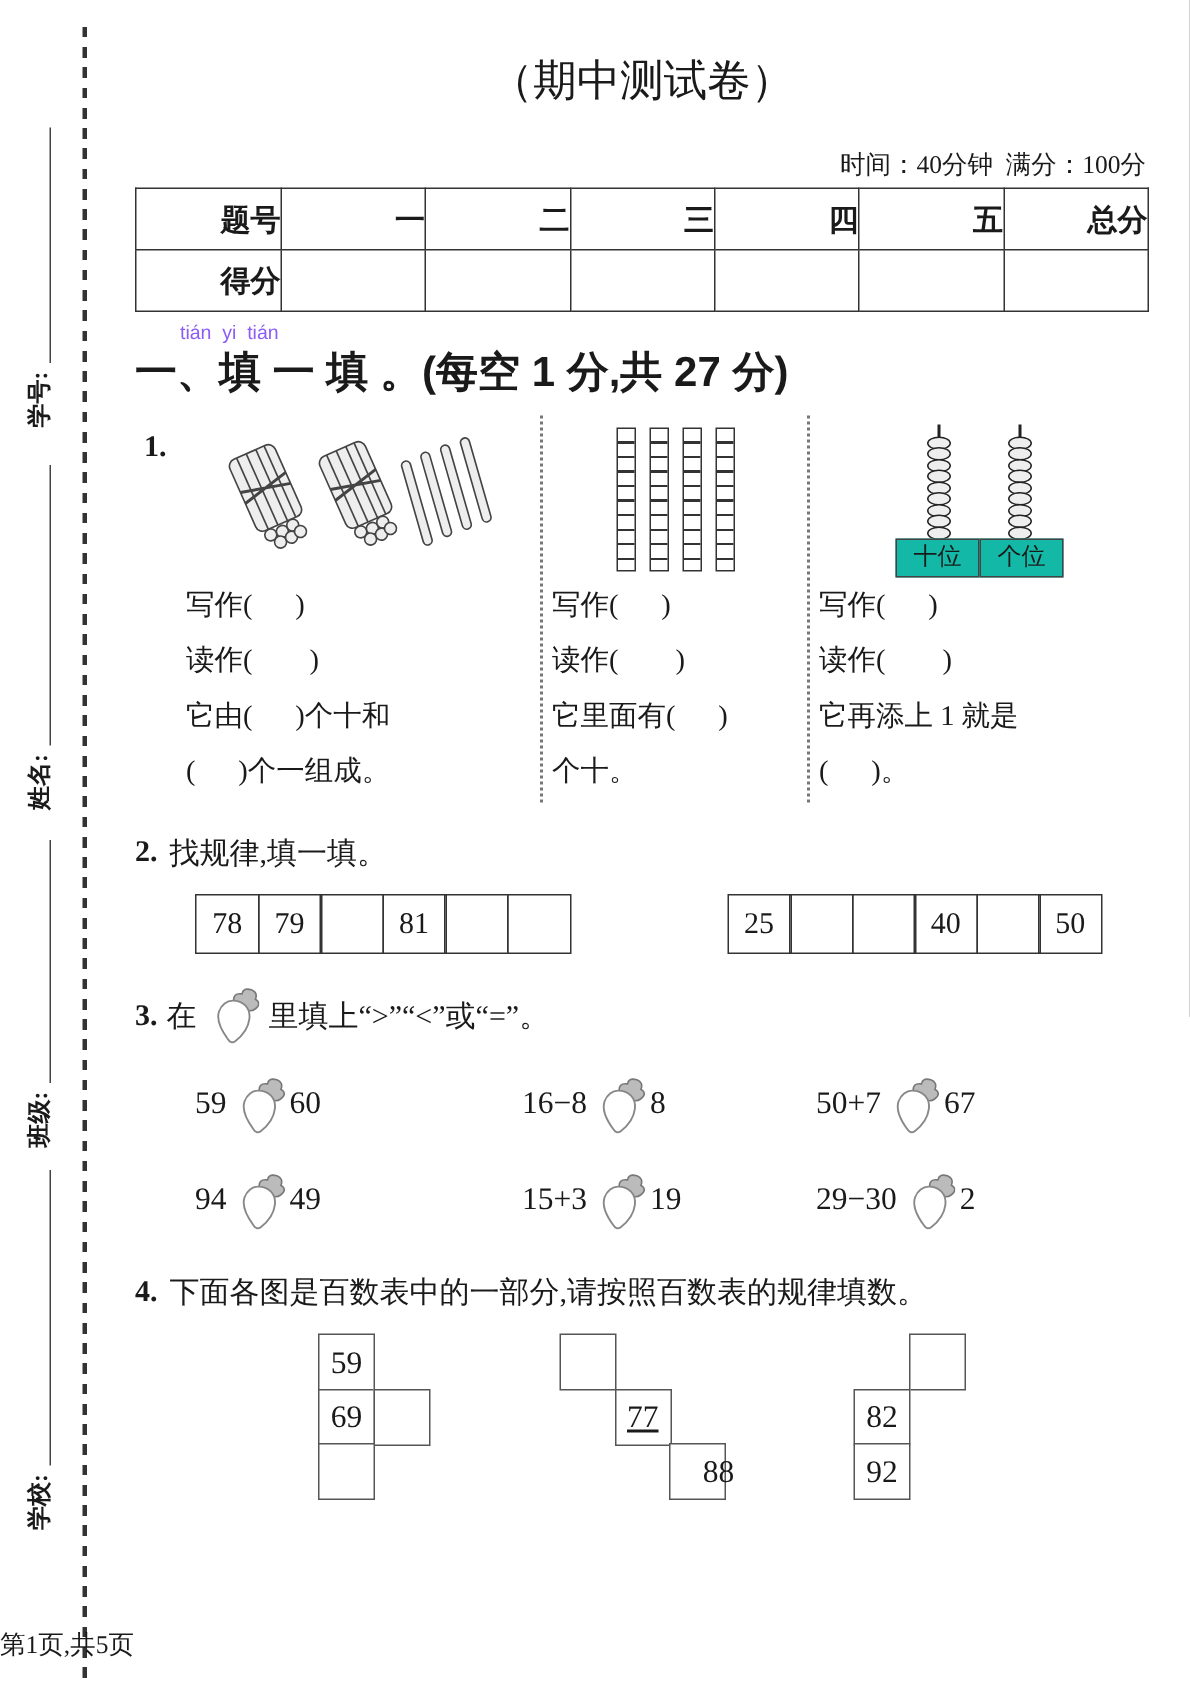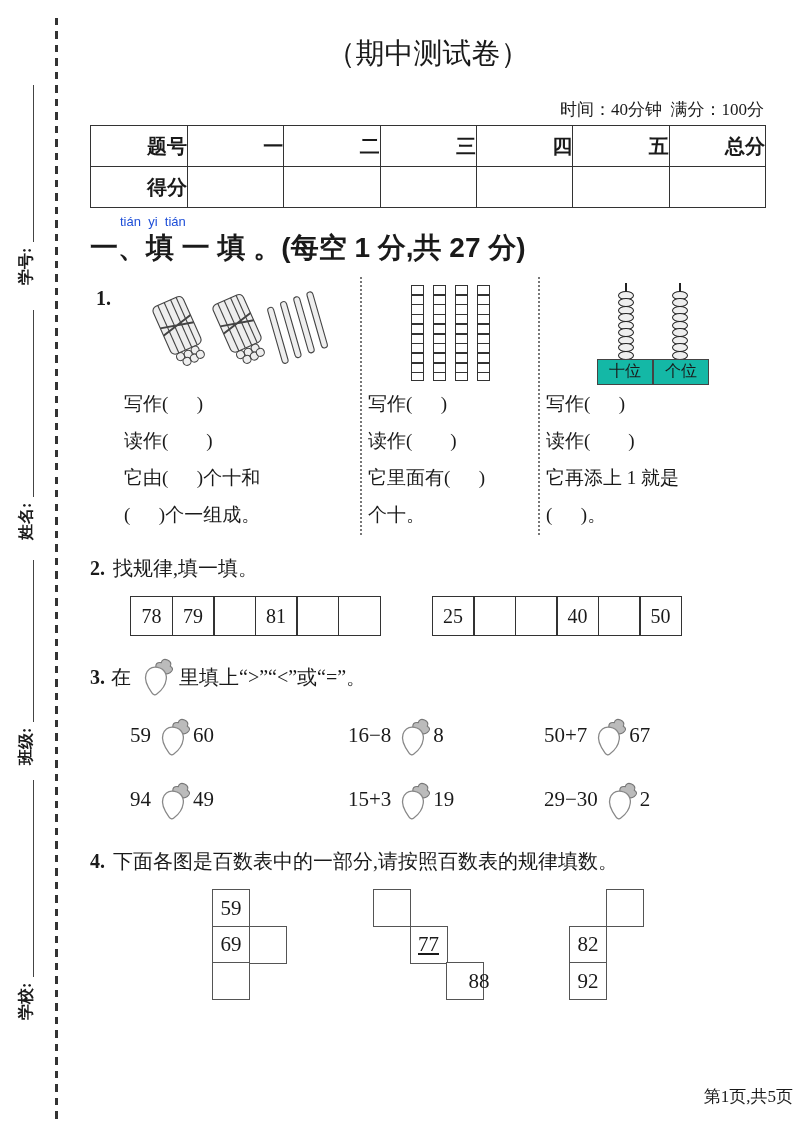--- a/index.html
+++ b/index.html
@@ -26,21 +26,21 @@
   .subtitle { text-align:center; font-size:29px; font-weight:500; margin-top:16px; }
   .info-line { text-align:right; font-size:17px; margin:24px 2px 4px 0; white-space:pre; }
   
   table.score { width:100%; border-collapse:collapse; table-layout:fixed; }
   table.score td {
     border:1.6px solid #333; height:41px; text-align:right;
     font-family:"Liberation Sans", sans-serif; font-weight:bold; font-size:20px;
   }
   table.score td.first { width:97px; }
   
-  .pinyin { margin:6px 0 0 30px; font-family:"Liberation Sans", sans-serif; font-size:13px; color:#1d4ed8; white-space:pre; }
+  .pinyin { margin:6px 0 0 30px; font-family:"Liberation Sans", sans-serif; font-size:13px; color:#8b5cf6; white-space:pre; }
   .sec-heading { font-family:Liberation Sans, sans-serif; font-weight:bold; font-size:28px; white-space:pre; }
   
   .q1-row { display:flex; margin-top:10px; }
   .q1-num { width:28px; padding:10px 0 0 6px; font-size:20px; font-weight:bold; }
   .panel { padding:2px 6px; }
   .panel-img { height:106px; display:flex; align-items:flex-start; justify-content:center; padding-top:4px; }
   .p1 { width:242px; }
   .p2 { width:180px; border-left:2px dotted #777; border-right:2px dotted #777; }
   .p3 { flex:1; }
   .q1line { font-size:19px; line-height:37px; white-space:pre; }
@@ -54,37 +54,37 @@
   .ab-rod { display:flex; flex-direction:column; align-items:center; }
   .spike { width:2px; height:9px; background:#222; }
   .bead { width:16px; height:9px; border:1.5px solid #222; border-radius:50%; background:#eee; margin-top:-1.5px; }
   .ab-base { display:flex; margin-top:-1px; }
   .ab-cell { width:56px; height:26px; background:#14b8a6; border:1.5px solid #444;
              display:flex; align-items:center; justify-content:center; font-size:16px; }
   
   .q-head { display:flex; align-items:center; gap:8px; font-size:20px; margin-top:20px; }
   .q-num { font-weight:bold; }
   
-  .strips-row { display:flex; margin:14px 0 0 40px; gap:51px;align-items:flex-end; }
+  .strips-row { display:flex; margin:14px 0 0 40px; gap:104px;align-items:flex-end; }
   .strip { display:flex; }
   .strip-cell { width:43px; height:40px; border:1.5px solid #333; display:flex;
                 align-items:center; justify-content:center; font-size:20px; }
   .strip-cell + .strip-cell { margin-left:-1.5px; }
   
   .radish { width:36px; height:42px; }
   .cmp-grid { display:grid; grid-template-columns:218px 196px 1fr; margin:8px 0 0 40px; row-gap:6px; }
   .cmp { display:flex; align-items:center; font-size:21px; height:58px; }
   .cmp .radish { margin:0 3px; position:relative; top:2px; }
   
   .hgrids { position:relative; height:120px; margin-top:14px; }
   .hgrid { position:absolute; top:0; }
   .hg-cell { position:absolute; width:38px; height:38px; border:1.5px solid #555;
              display:flex; align-items:center; justify-content:center; font-size:21px; background:#fff; }
   
-  .footer { position:absolute; bottom:14px; left:0; width:100%; text-align:right; font-size:17px; }
+  .footer { position:absolute; bottom:14px; left:0; width:100%; text-align:left; font-size:17px; }
   .hidden-defs { position:absolute; width:0; height:0; overflow:hidden; }
 </style>
 </head>
 <body>
 
 <svg class="hidden-defs" aria-hidden="true">
   <defs>
     <symbol id="radish" viewBox="0 0 40 46">
       <path d="M21 13 q-1 -7 6 -6 q1 -5 7 -3 q5 2 3 7 q5 3 0 7 q-4 3 -8 0 q-4 1 -8 -5 z" fill="#bbbbbb" stroke="#777" stroke-width="1.2"></path>
       <path d="M20 12 c8 0 13.5 5.5 12.5 13.5 c-1 8 -6.5 13.5 -10.5 16.5 c-2.2 1.6 -4.2 0.6 -5.4 -1.4 c-5.6 -7.6 -8.6 -14.6 -6.6 -20.6 c1.8 -5.2 6 -8 10 -8 z" fill="#ffffff" stroke="#888" stroke-width="1.4"></path>

